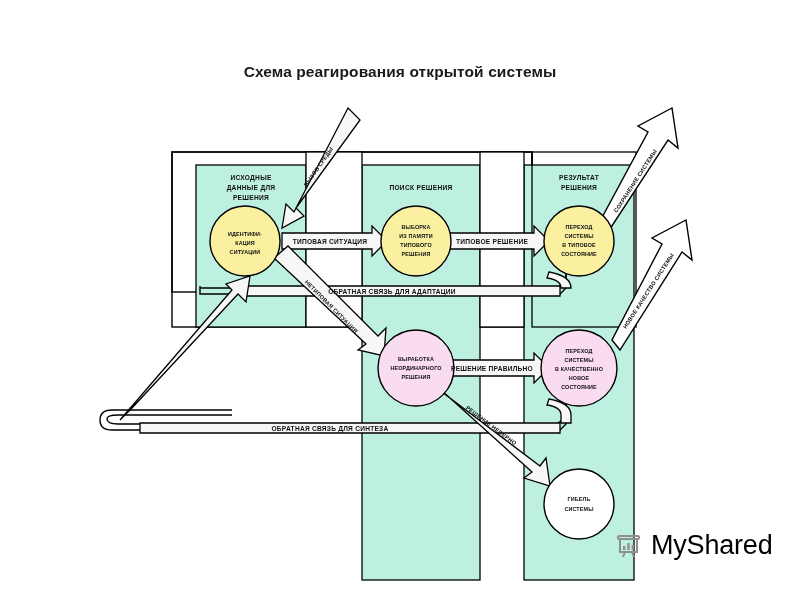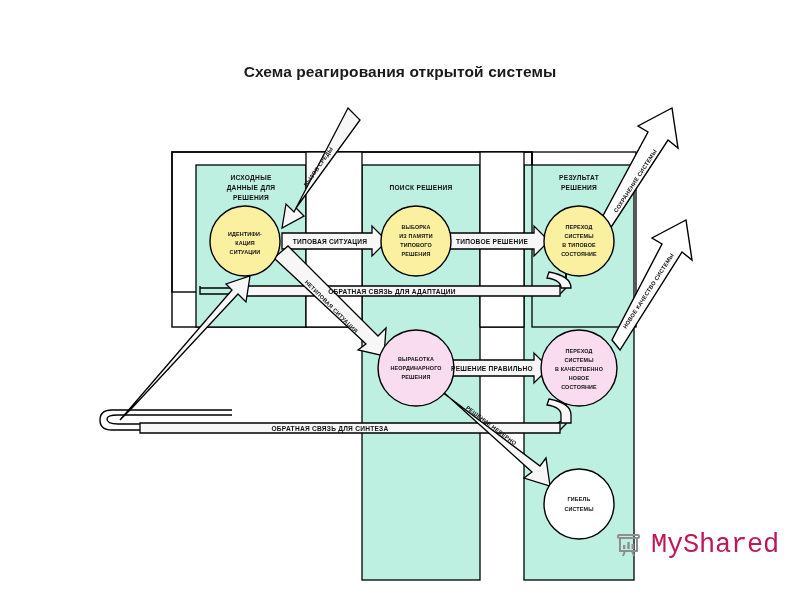--- a/index.html
+++ b/index.html
@@ -72,23 +72,23 @@
   }
   #watermark {
     position: absolute;
     left: 614px;
     top: 530px;
     display: flex;
     align-items: center;
     gap: 7px;
   }
   #watermark .wm-text {
-    font-family: Liberation Mono, monospace;
+    font-family: Liberation Sans, sans-serif;
     font-size: 27px;
-    color: #be185d;
+    color: #000000;
     letter-spacing: -0.2px;
   }
 </style>
 </head>
 <body>
 
 <div id="stage">
 
   <div id="title">
     <div>Схема реагирования открытой системы</div>

